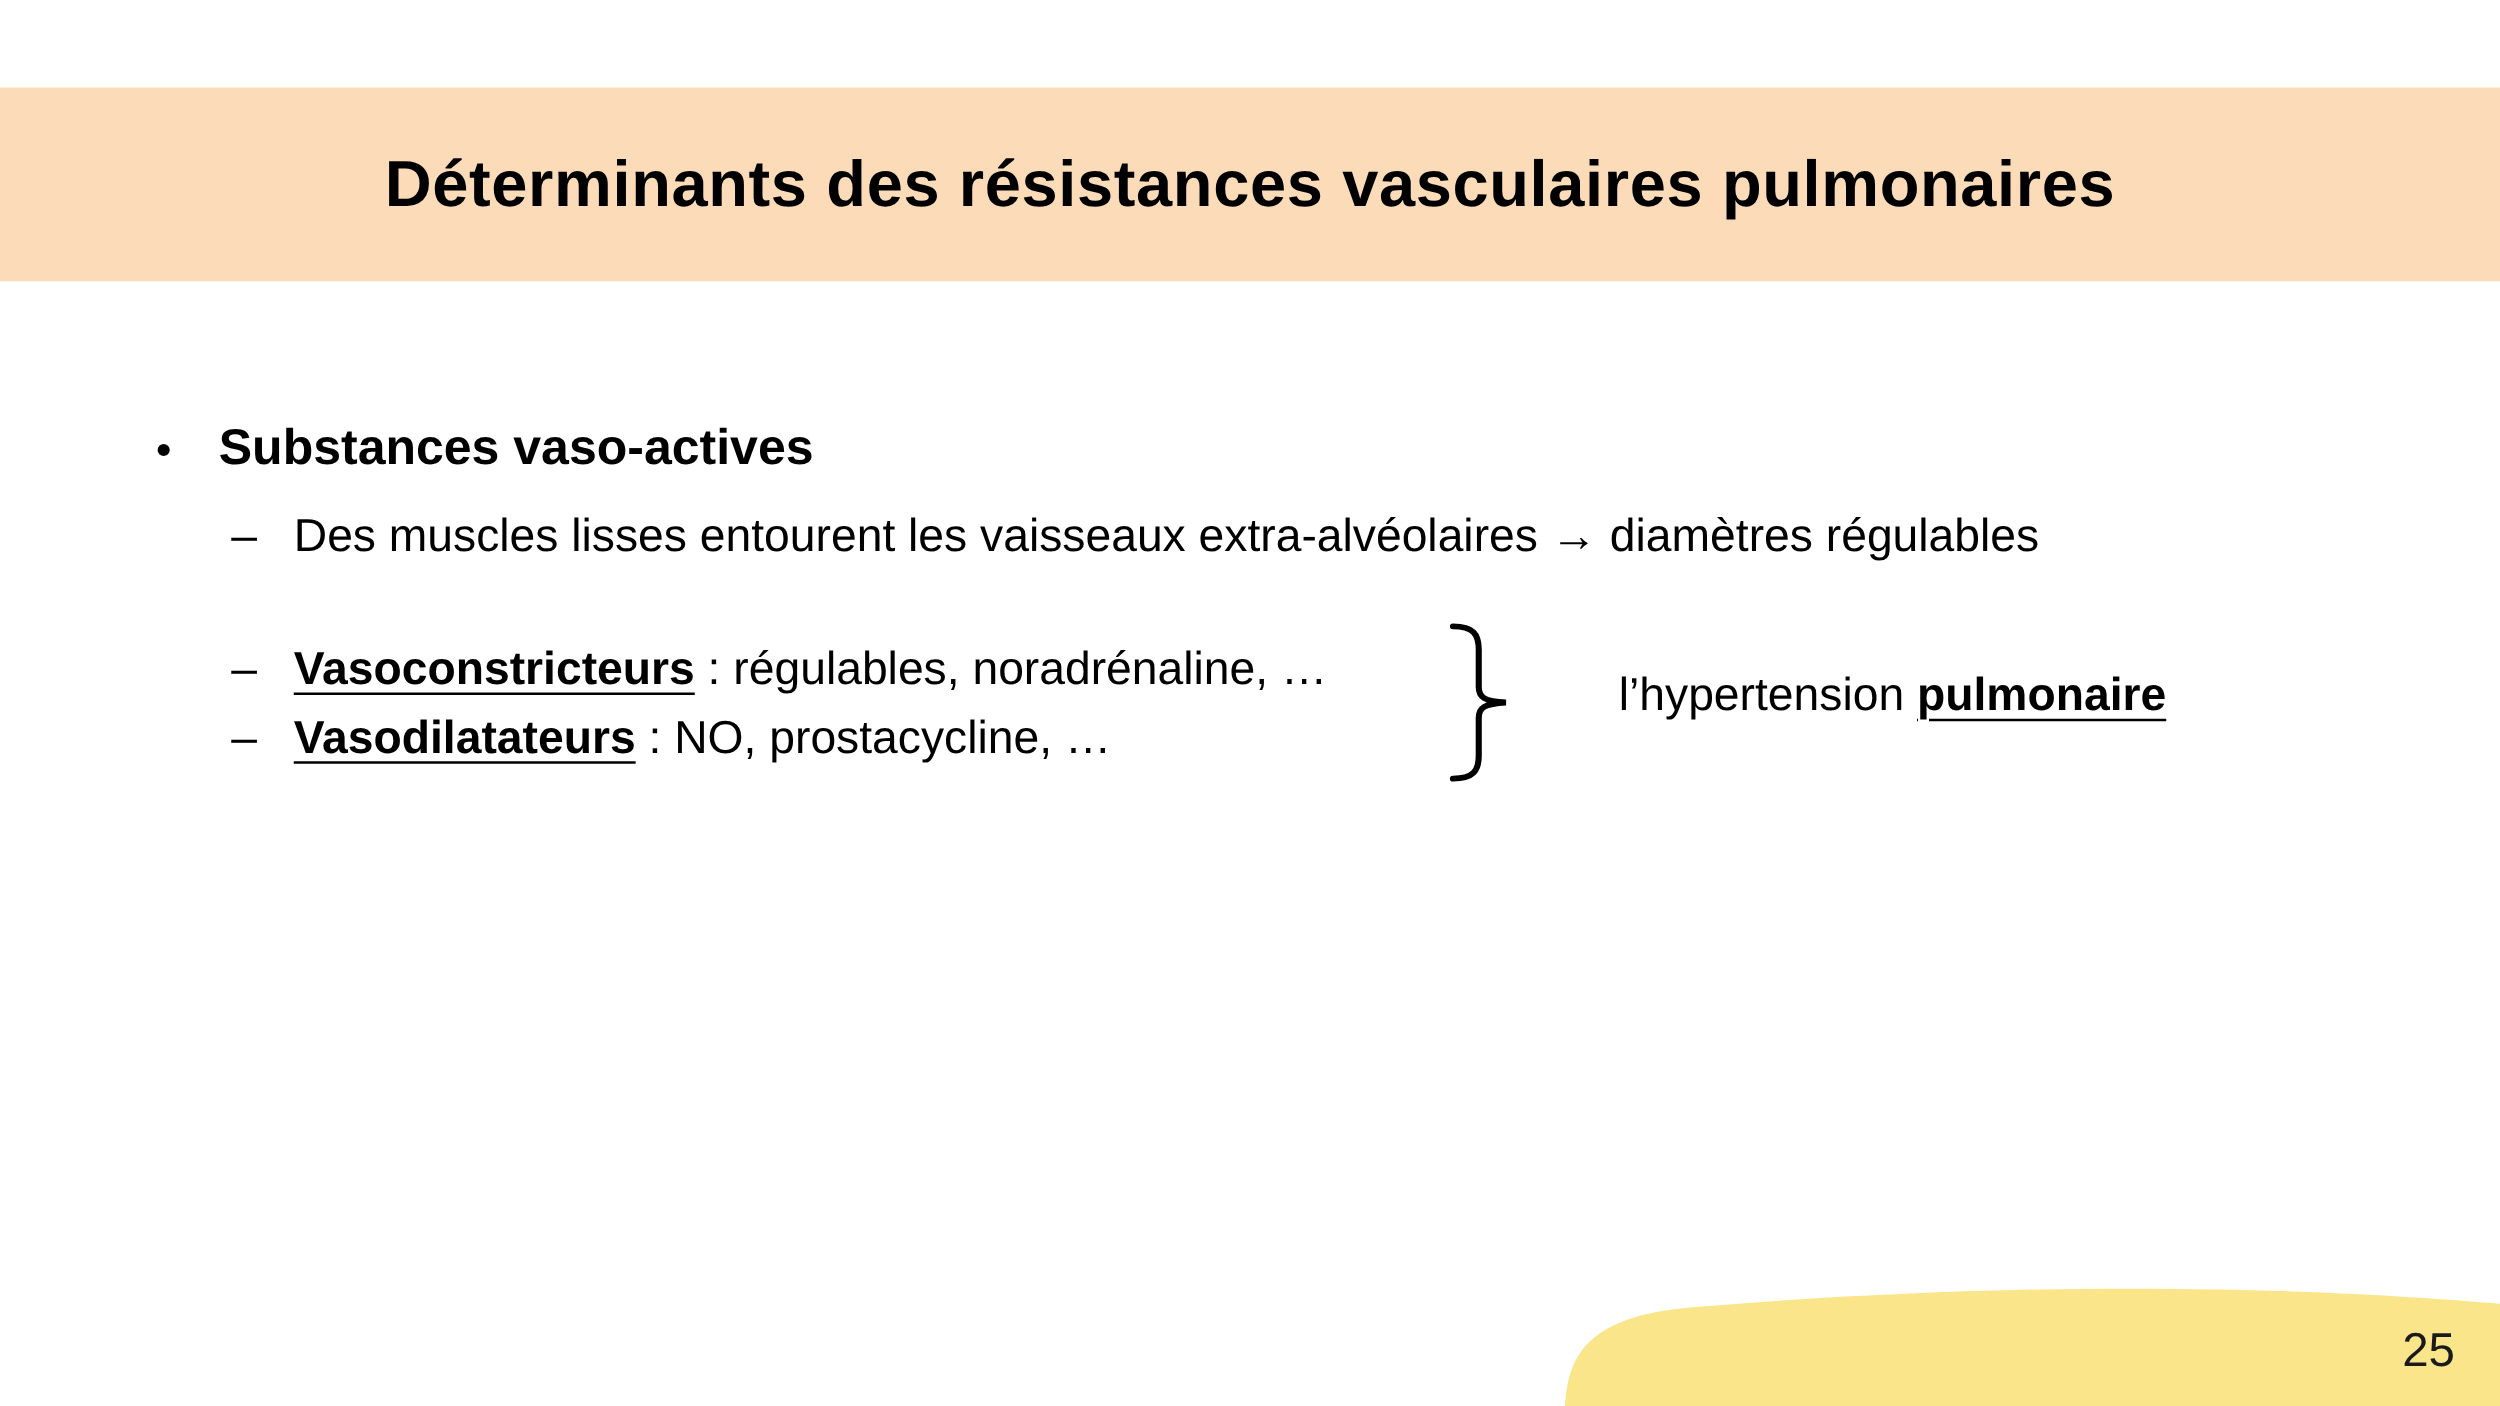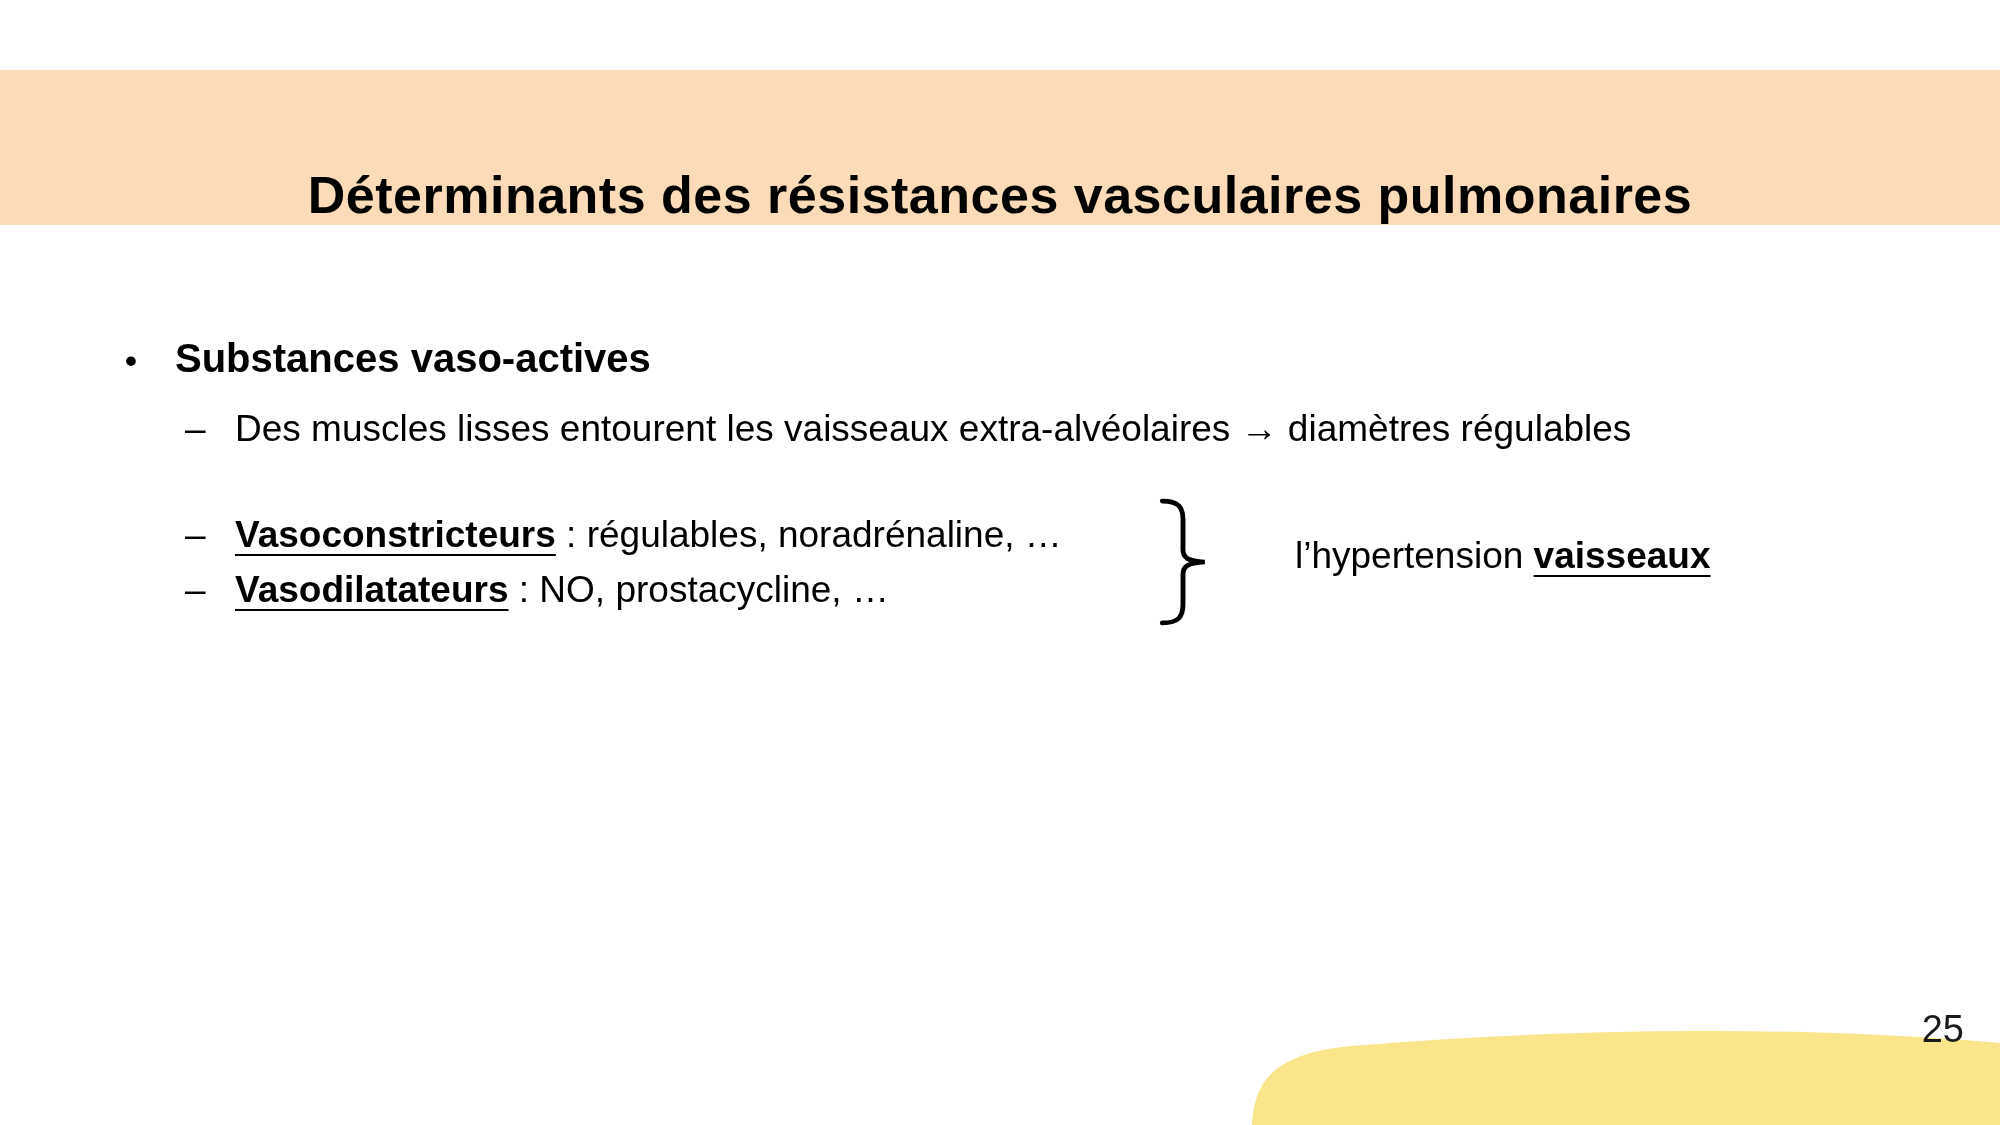--- a/index.html
+++ b/index.html
@@ -23,21 +23,21 @@
 
   
   .banner {
     position: absolute;
     top: 70px;
     left: 0;
     width: 100%;
     height: 155px;
     background: #FBDBB8;
     display: flex;
-    align-items: flex-end;
+    align-items: center;
     justify-content: center;
   }
   .banner h1 {
     margin: 0;
     font-size: 52px;
     font-weight: 700;
     letter-spacing: 0.5px;
     color: #000000;
     white-space: nowrap;
   }
@@ -109,21 +109,21 @@
     position: absolute;
     left: 1240px;
     top: 1025px;
     width: 760px;
     height: 100px;
   }
 
   
   .page-number {
     position: absolute;
-    top: 1008px;
+    top: 1060px;
     right: 36px;
     font-size: 38px;
     font-weight: 400;
     color: #1a1a1a;
   }
 </style>
 </head>
 <body>
 
 <div class="slide">
@@ -155,21 +155,21 @@
       <span class="u">Vasodilatateurs</span><span> : NO, prostacycline, …</span>
     </span>
   </div>
 
   <svg class="brace" viewBox="0 0 46 124" preserveAspectRatio="none" aria-hidden="true">
     <path d="M4,3 C19,3 23,9 23,21 L23,50 C23,58 27,61 43,62 C27,63 23,66 23,74 L23,103 C23,115 19,121 4,121" fill="none" stroke="#000000" stroke-width="4.5" stroke-linecap="round"></path>
   </svg>
 
   <div class="annotation">
     <div class="line2">
-      <span>l’hypertension </span><span class="u">vaisseaux</span>
+      <span>l’hypertension </span><span class="u">pulmonaire</span>
     </div>
   </div>
 
   <svg class="corner-accent" viewBox="0 0 760 100" preserveAspectRatio="none" aria-hidden="true">
     <path d="M12,100 C14,58 32,28 112,21 C400,-3 620,6 760,18 L760,100 Z" fill="#FAE58B"></path>
   </svg>
 
   <div class="page-number">25</div>
 
 </div>

